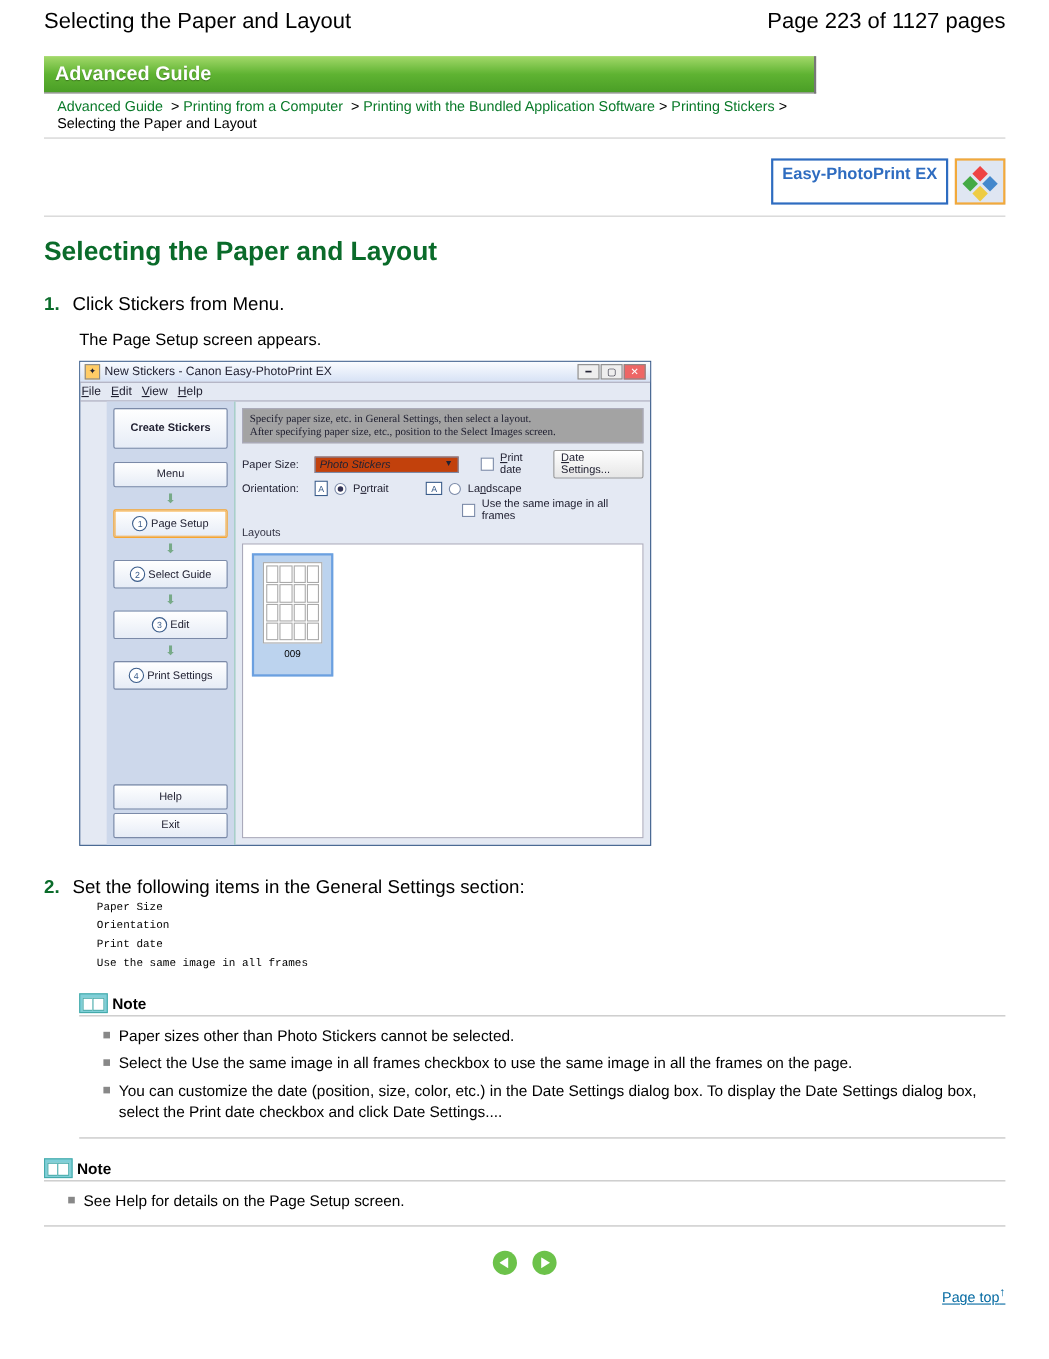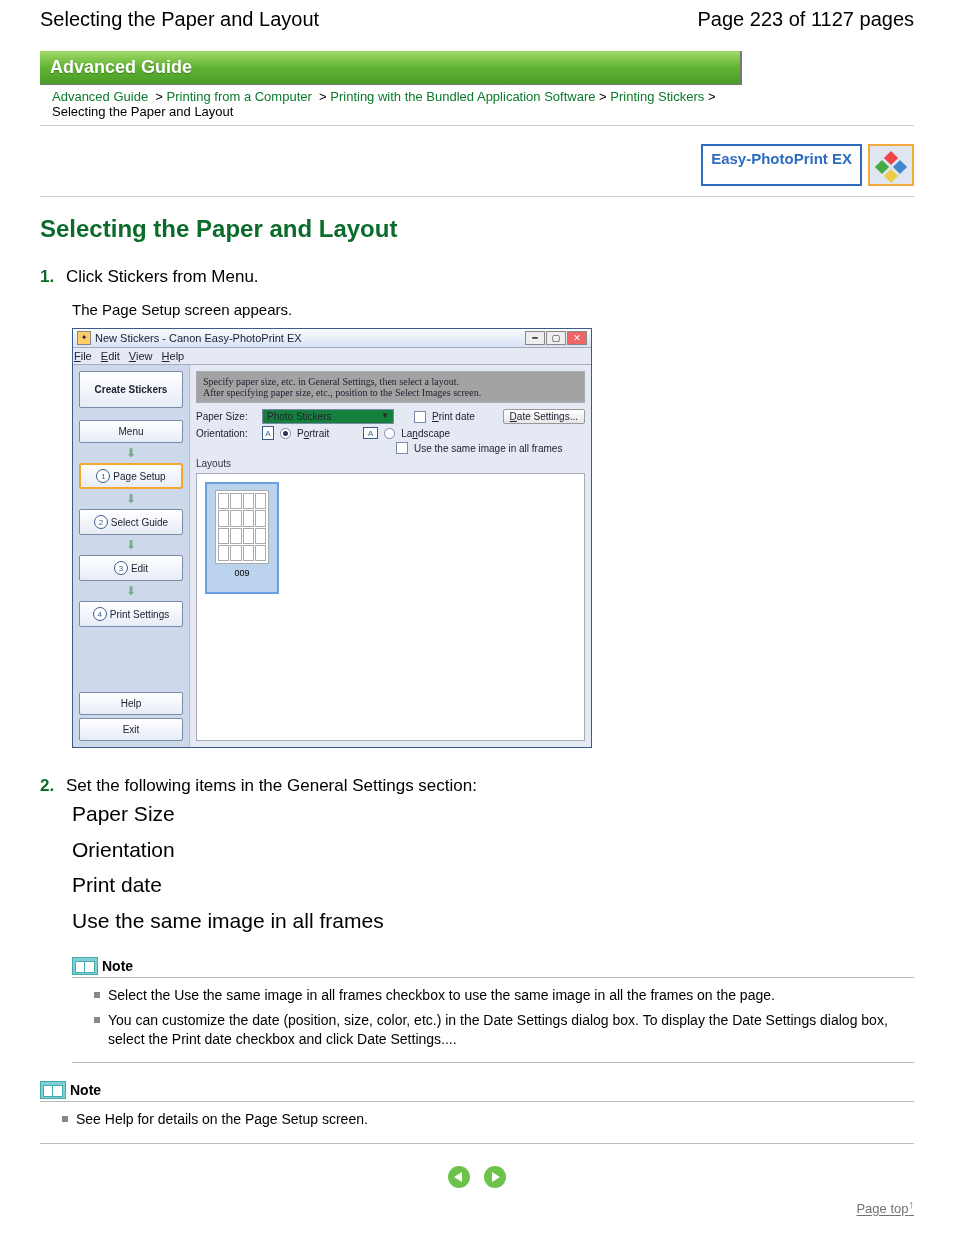--- a/index.html
+++ b/index.html
@@ -75,21 +75,21 @@
   }
   .step-num {
     color: #0a6b2a;
     font-weight: bold;
     font-size: 17px;
     display: inline-block;
     width: 22px;
   }
   .step-text { font-size: 17px; }
   .sub-text { margin: 14px 0 10px 32px; font-size: 15px; }
-  .indent-list { margin-left: 32px; font-size: 21px; line-height: 1.7; }
+  .indent-list { margin-left: 48px; font-size: 10px; line-height: 1.7; font-family: Liberation Mono, monospace; }
 
   
   .app-window {
     margin: 10px 0 28px 32px;
     width: 518px;
     border: 1px solid #3a5c8a;
     background: #e4e9f3;
     font-size: 11px;
     color: #223;
   }
@@ -103,21 +103,21 @@
   }
   .app-title .winicon {
     width:12px;height:12px;border:1px solid #888;background:#fc6;font-size:8px;text-align:center;line-height:12px;
   }
   .win-btns { margin-left:auto; display:flex; gap:1px;}
   .win-btns span{width:18px;height:12px;display:inline-flex;align-items:center;justify-content:center;font-size:9px;border:1px solid #888;background:#eee;}
   .win-btns .close{background:#e66;color:#fff;}
   .app-menu { padding:2px 1px; border-bottom:1px solid #aab;}
   .app-menu span{margin-right:6px;}
   .app-menu span u{text-decoration:underline;}
-  .app-body { display:flex; min-height: 360px;}
+  .app-body { display:flex; min-height: 360px; padding-left: 24px;}
   .sidebar {
     width: 108px;
     background: #cdd8eb;
     border-right: 1px solid #9cb;
     padding: 6px 4px;
     display:flex;flex-direction:column;gap:3px;align-items:center;
   }
   .side-btn {
     width: 98px;
     border: 1px solid #7b8aa8;
@@ -134,21 +134,21 @@
   .arrow-down { color:#7a8; font-size:12px;}
   .sidebar .spacer{flex:1;}
   .main-panel { flex:1; padding: 6px;}
   .desc-box {
     border:1px solid #aab;background:#a3a3a3;padding:4px 6px;margin-bottom:6px;font-size:10px;font-family:Liberation Serif, serif;
   }
   .sect-label{font-size:10px;color:#334;margin:4px 0 2px;}
   .gs{border-top:1px solid #bbb;padding-top:4px;}
   .row{display:flex;align-items:center;gap:6px;margin:2px 0;font-size:10px;}
   .row label{width:60px;}
-  .select{border:1px solid #7b8aa8;background:#15803d;padding:1px 4px;width:122px;display:flex;justify-content:space-between;}
+  .select{border:1px solid #7b8aa8;background:#c2410c;padding:1px 4px;width:122px;display:flex;justify-content:space-between;font-style:italic;}
   .select .car{font-size:8px;}
   .chk{width:10px;height:10px;border:1px solid #7b8aa8;background:#fff;display:inline-block;}
   .radio{width:9px;height:9px;border:1px solid #7b8aa8;border-radius:50%;display:inline-flex;align-items:center;justify-content:center;background:#fff;}
   .radio.on::after{content:"";width:5px;height:5px;border-radius:50%;background:#335;}
   .oricon{width:10px;height:12px;border:1px solid #3a5c8a;display:inline-flex;align-items:center;justify-content:center;color:#3a5c8a;font-size:8px;background:#fff;}
   .oricon.land{width:13px;height:10px;}
   .btn-inline{border:1px solid #999;background:linear-gradient(#fff,#e6e6e6);padding:1px 6px;border-radius:2px;font-size:10px;margin-left:auto;}
   .layouts-area{border:1px solid #aab;background:#fff;margin-top:4px;height:250px;padding:8px;display:flex;align-items:flex-start;}
   .thumb{border:2px solid #6ba0e0;background:#bcd3ee;padding:6px 8px 14px;width:54px;text-align:center;}
   .sheet{background:#fff;width:48px;height:68px;margin:0 auto;display:grid;grid-template-columns:repeat(4,1fr);grid-template-rows:repeat(4,1fr);gap:1px;padding:2px;border:1px solid #aaa;}
@@ -168,21 +168,21 @@
   .note-icon::before,.note-icon::after{content:"";position:absolute;top:3px;width:9px;height:10px;background:#fff;border:1px solid #4aa;}
   .note-icon::before{left:2px;} .note-icon::after{right:2px;}
   ul.note-list{margin:8px 0 0 22px;padding:0;list-style:none;}
   ul.note-list li{position:relative;padding-left:14px;margin-bottom:6px;font-size:14px;line-height:1.35;}
   ul.note-list li::before{content:"";position:absolute;left:0;top:6px;width:6px;height:6px;background:#888;}
   .note-section-outer { border-bottom:1px solid #bbb; padding-bottom:8px;}
 
   .nav-arrows{display:flex;justify-content:center;gap:14px;margin:22px 0 10px;}
   .nav-arrows .circ{width:22px;height:22px;border-radius:50%;background:#6cc24a;display:flex;align-items:center;justify-content:center;color:#fff;}
   .nav-arrows .circ.prev svg{transform:scaleX(-1);}
-  .page-top{float:right;color:#737373;font-size:13px;}
+  .page-top{float:right;color:#0369a1;font-size:13px;}
   .page-top .up{font-size:11px;vertical-align:super;}
 </style>
 </head>
 <body>
 
 <div class="header-row">
   <div>Selecting the Paper and Layout</div>
   <div>Page 223 of 1127 pages</div>
 </div>
 
@@ -331,20 +331,21 @@
   <div>Print date</div>
   <div>Use the same image in all frames</div>
 </div>
 
 <div style="margin-left:32px;" class="note-section-outer">
   <div class="note-head">
     <span class="note-icon"></span>
     <span>Note</span>
   </div>
   <ul class="note-list">
+    <li>Paper sizes other than Photo Stickers cannot be selected.</li>
     <li>Select the Use the same image in all frames checkbox to use the same image in all the frames on the page.</li>
     <li>You can customize the date (position, size, color, etc.) in the Date Settings dialog box. To display the Date Settings dialog box, select the Print date checkbox and click Date Settings....</li>
   </ul>
 </div>
 
 <div class="note-section-outer">
   <div class="note-head">
     <span class="note-icon"></span>
     <span>Note</span>
   </div>

